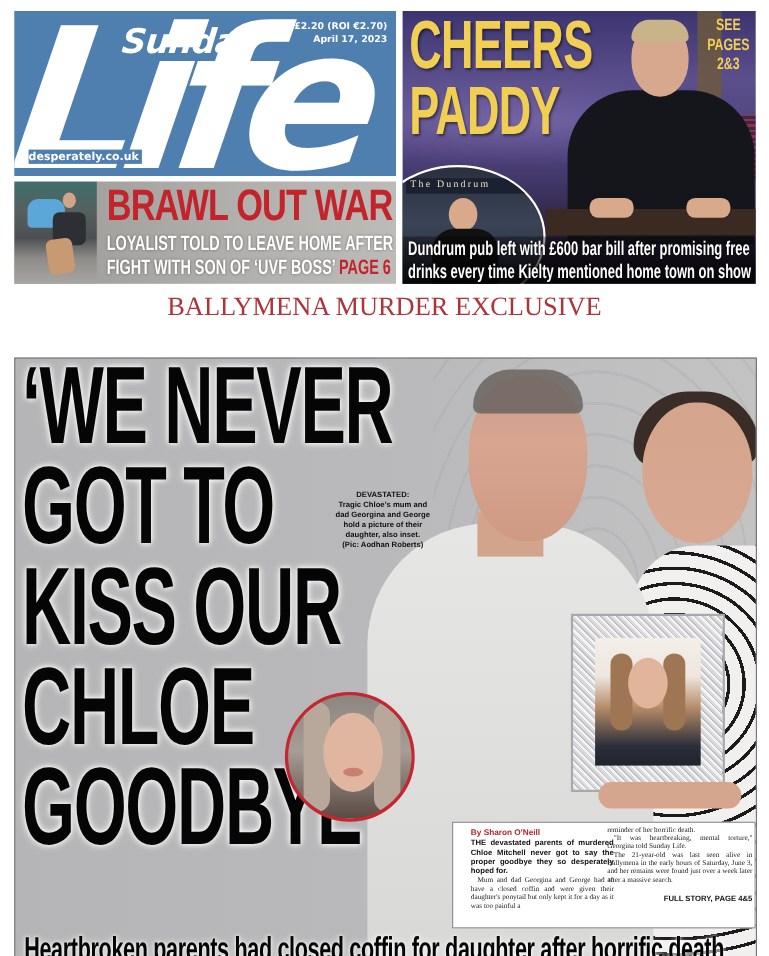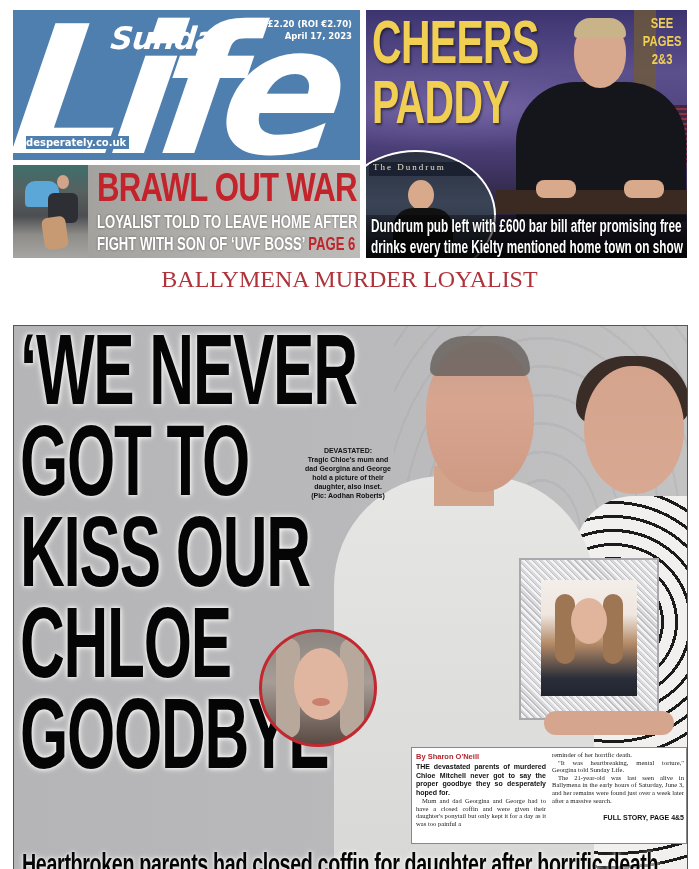--- a/index.html
+++ b/index.html
@@ -167,21 +167,21 @@
   }
   .inset-face { position: absolute; left: 32px; top: 16px; width: 54px; height: 72px; background: #e1b6a1; border-radius: 50%; }
   .inset-hair-l { position: absolute; left: 14px; top: 6px; width: 24px; height: 100px; background: #b8a89c; border-radius: 12px; }
   .inset-hair-r { position: absolute; left: 78px; top: 6px; width: 24px; height: 100px; background: #b8a89c; border-radius: 12px; }
   .inset-lips { position: absolute; left: 50px; top: 66px; width: 18px; height: 8px; background: #c9806f; border-radius: 50%; }
 
   .story {
     position: absolute; left: 397px; top: 421px; width: 276px; height: 97px;
     background: #ffffff; border: 1px solid #888888;
   }
-  .story .col1 { position: absolute; left: 4px; top: 3px; width: 130px; }
+  .story .col1 { position: absolute; left: 16px; top: 3px; width: 130px; }
   .story .col2 { position: absolute; left: 140px; top: 3px; width: 132px; }
   .byline { font-family: "Liberation Sans", sans-serif; font-weight: bold; font-size: 7.5px; line-height: 11px; color: #b3262e; }
   .lede { font-family: "Liberation Sans", sans-serif; font-weight: bold; font-size: 7px; line-height: 8.5px; color: #111111; text-align: justify; margin-top: 1px; }
   .body-text { font-family: "Liberation Serif", serif; font-size: 6.6px; line-height: 7.6px; color: #222222; text-align: justify; text-indent: 6px; }
   .body-text.noindent { text-indent: 0; }
   .full-story { font-family: "Liberation Sans", sans-serif; font-weight: bold; font-size: 7px; line-height: 9px; color: #111111; text-align: right; margin-top: 9px; }
 
   .strap {
     position: absolute; left: 8px; top: 520px; white-space: nowrap;
     font-family: "Liberation Sans", sans-serif; font-weight: bold; font-size: 30px; line-height: 36px;
@@ -241,21 +241,21 @@
     <div>PAGES</div>
     <div>2&amp;3</div>
   </div>
   <div class="paddy-caption"></div>
   <div class="paddy-caption-text">
     <div>Dundrum pub left with £600 bar bill after promising free</div>
     <div>drinks every time Kielty mentioned home town on show</div>
   </div>
 </div>
 
-<div class="kicker">BALLYMENA MURDER LOYALIST</div>
+<div class="kicker">BALLYMENA MURDER EXCLUSIVE</div>
 
 <div class="main">
   <div class="wallpaper"></div>
   <div class="mum-hair"></div>
   <div class="mum-body"></div>
   <div class="mum-head"></div>
   <div class="dad-body"></div>
   <div class="dad-neck"></div>
   <div class="dad-head"></div>
   <div class="dad-hair"></div>

